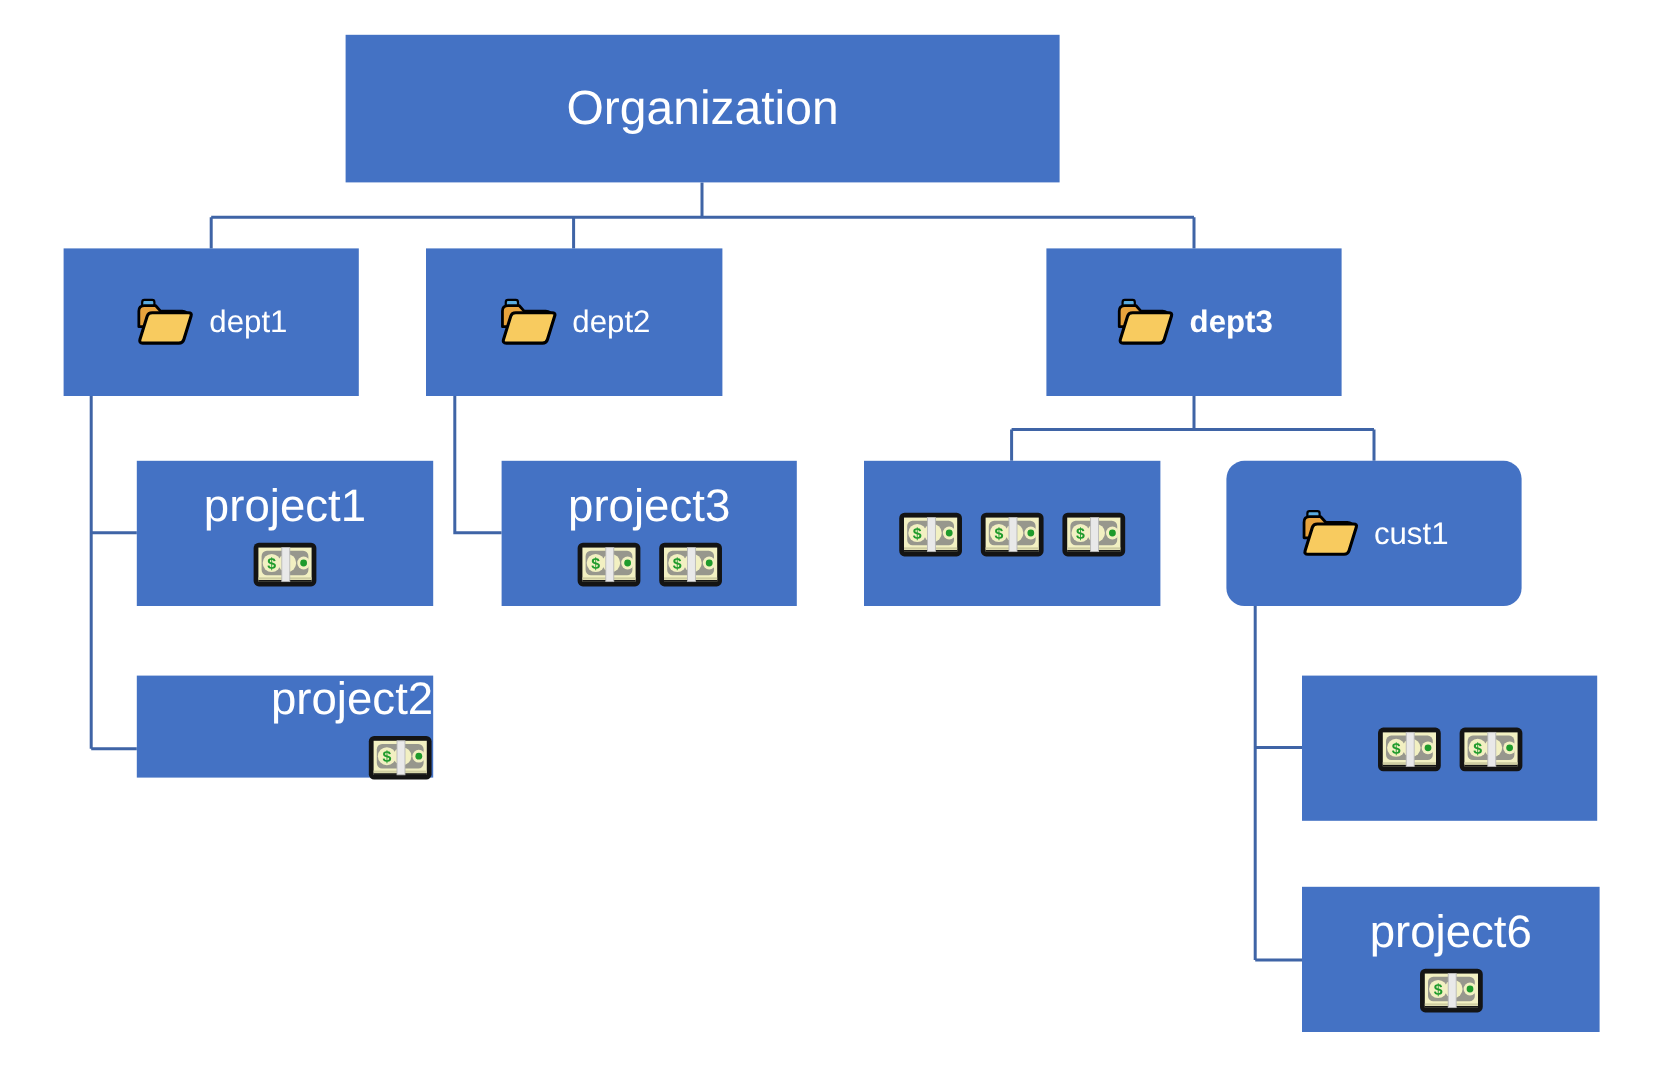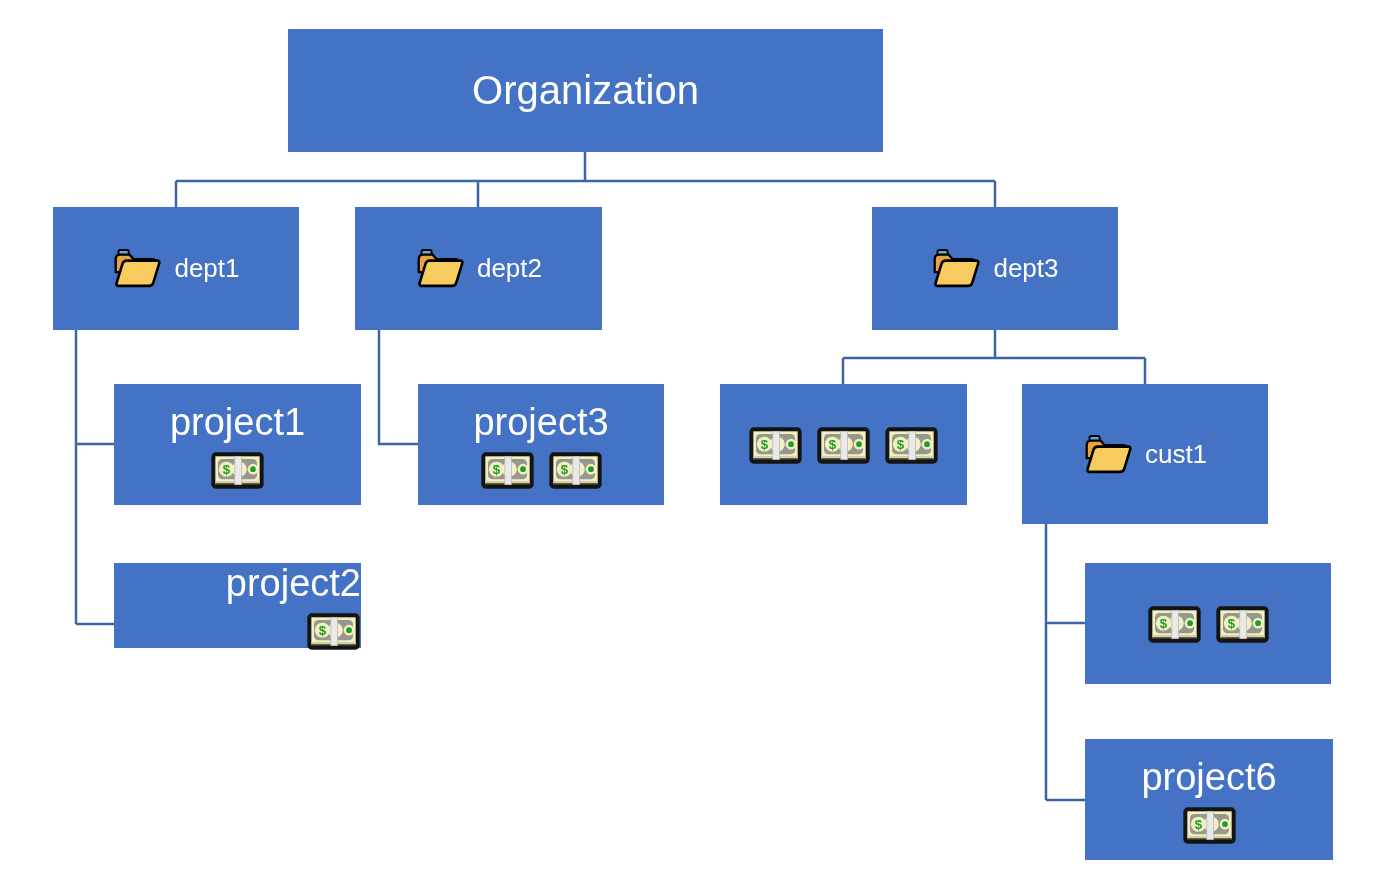--- a/index.html
+++ b/index.html
@@ -27,25 +27,25 @@
   .org-node{font-size:40px;}
   .folder-node{flex-direction:row;gap:12px;font-size:26px;}
   .project-node{flex-direction:column;gap:7px;font-size:38px;padding-top:2px;}
   .folder-icon{width:50px;height:43px;flex:0 0 auto;}
   .money-row{display:flex;flex-direction:row;gap:13px;align-items:center;justify-content:center;height:40px;}
   .money-icon{width:55px;height:39px;}
   
   #org     {left:288px;top:29px;width:595px;height:123px;}
   #dept1   {left:53px;top:207px;width:246px;height:123px;}
   #dept2   {left:355px;top:207px;width:247px;height:123px;}
-  #dept3   {left:872px;top:207px;width:246px;height:123px;}
+  #dept3   {left:872px;top:207px;width:246px;height:123px;font-weight:bold;}
   #project1{left:114px;top:384px;width:247px;height:121px;}
   #project3{left:418px;top:384px;width:246px;height:121px;}
   #project4{left:720px;top:384px;width:247px;height:121px;}
-  #cust1   {left:1022px;top:384px;width:246px;height:140px;}
+  #cust1   {left:1022px;top:384px;width:246px;height:121px;border-radius:15px;}
   #project2{left:114px;top:563px;width:247px;height:85px;align-items:flex-end;}
   #project5{left:1085px;top:563px;width:246px;height:121px;}
   #project6{left:1085px;top:739px;width:248px;height:121px;}
   .defs-hidden{position:absolute;width:0;height:0;overflow:hidden;}
 </style>
 </head>
 <body>
 
 <svg class="defs-hidden" aria-hidden="true">
   <defs>

